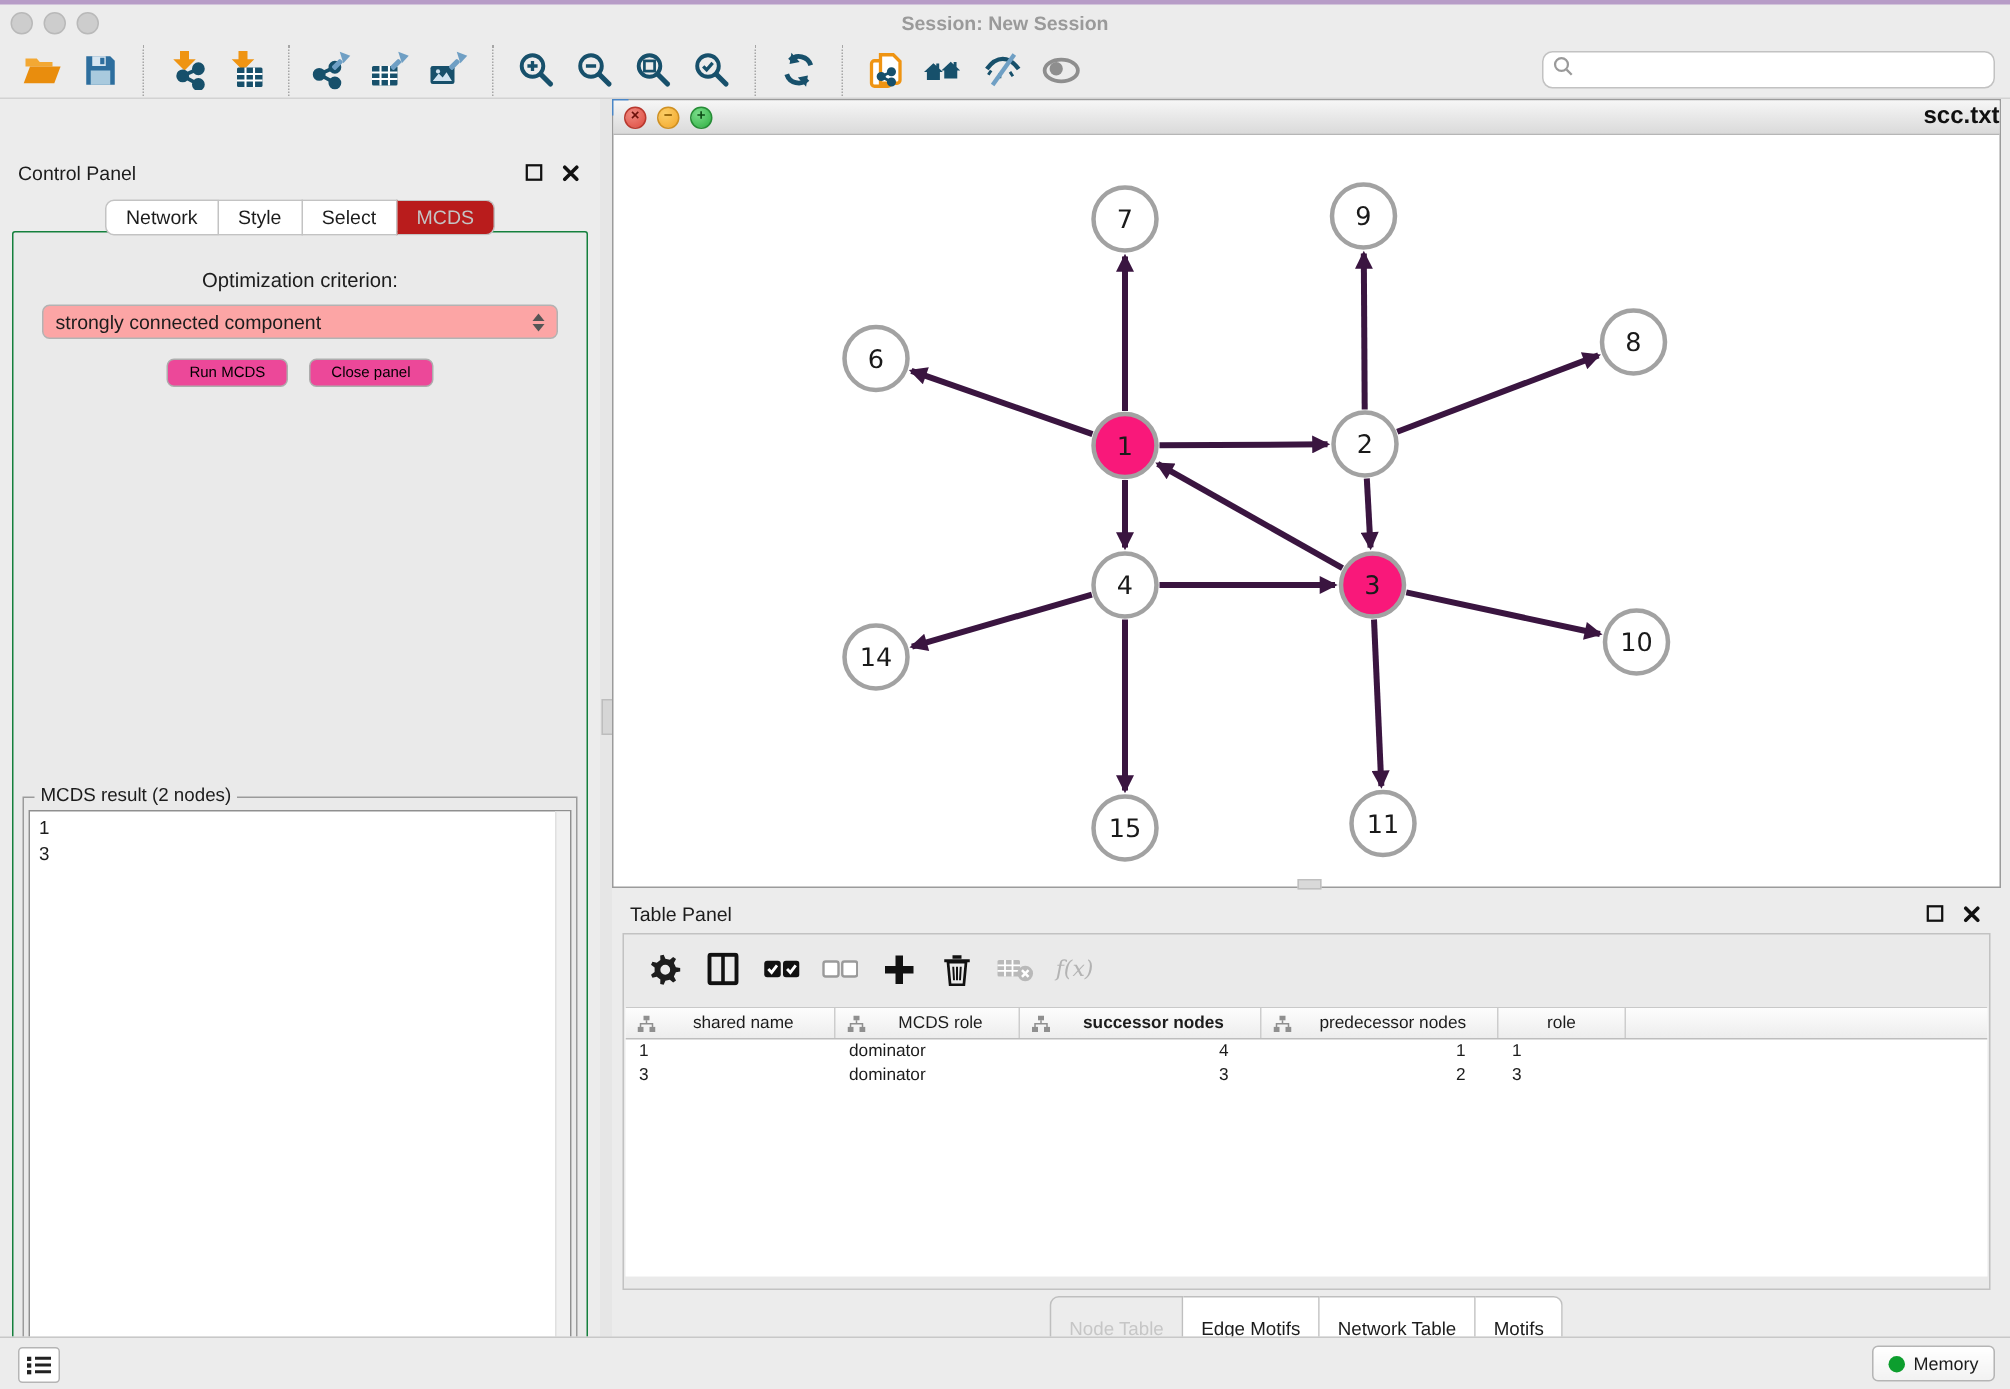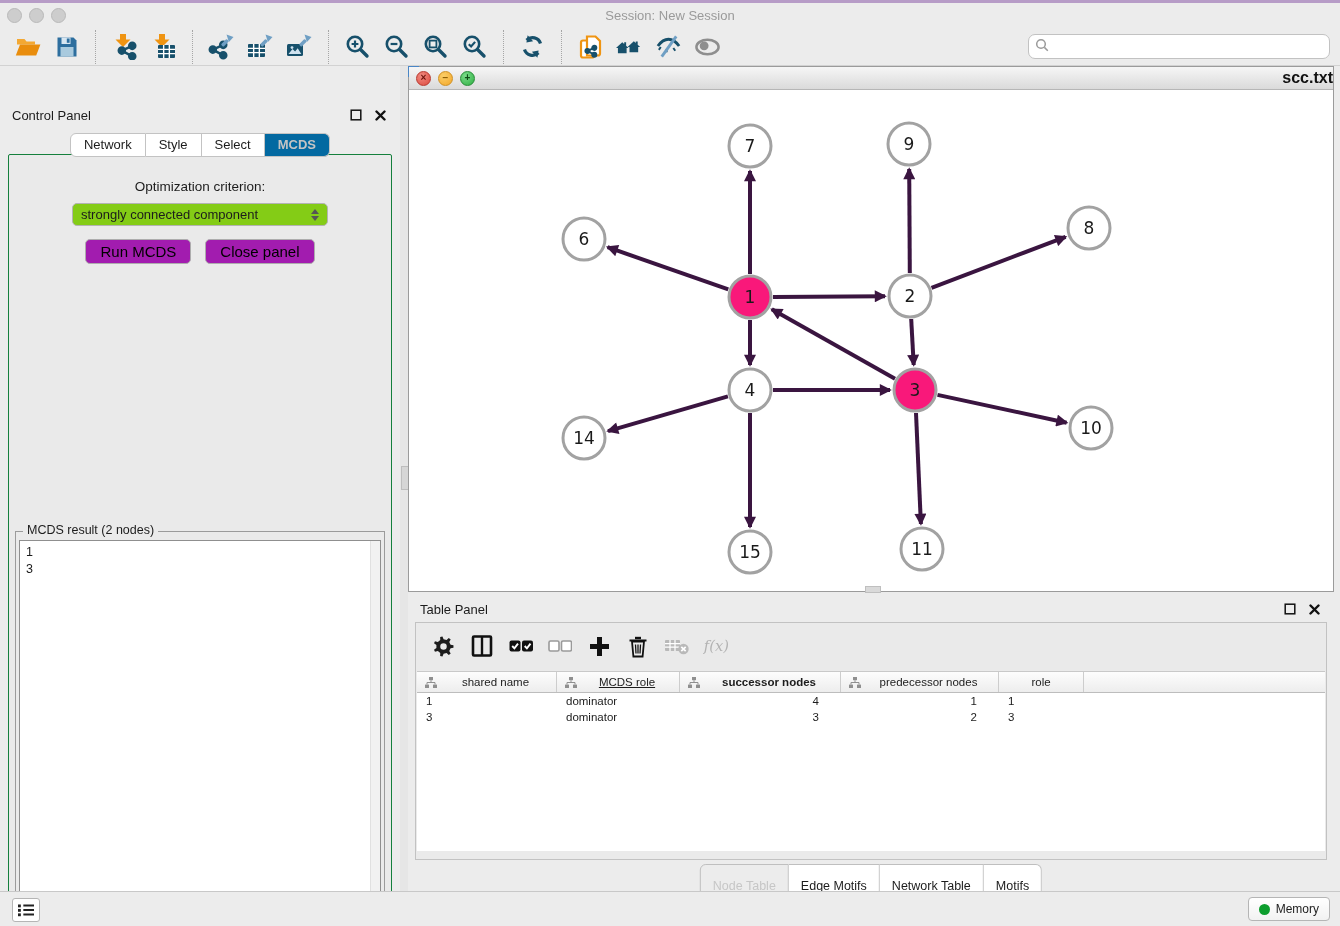--- a/index.html
+++ b/index.html
@@ -6,53 +6,53 @@
   body{
     width:1340px;height:926px;position:relative;overflow:hidden;
     background:#ececec;color:#1c1c1c;
     font-family:"Liberation Sans",sans-serif;
     -webkit-font-smoothing:antialiased;
   }
   
   #lavender-strip{position:absolute;top:0;left:0;right:0;height:3px;background:#b79cc7;}
   #titlebar{position:absolute;top:3px;left:0;right:0;height:25px;display:flex;align-items:center;}
   .traffic-dot{width:13px;height:13px;border-radius:50%;background:#cdcdcd;border:1px solid #b9b9b9;margin-left:7px;}
-  #app-title{position:absolute;left:0;right:0;text-align:center;color:#9a9a9a;font-size:13px;}
+  #app-title{position:absolute;left:0;right:0;text-align:center;color:#9a9a9a;font-size:13px;font-weight:bold;}
   #main-toolbar{position:absolute;top:28px;left:0;right:0;height:38px;border-bottom:1px solid #d2d2d2;
     display:flex;align-items:center;padding:0 8px;box-sizing:border-box;}
   .tb-btn{width:27px;height:28px;margin:0 6px;display:flex;align-items:center;justify-content:center;flex:0 0 auto;}
   .tb-sep{width:0;height:34px;border-left:1px dotted #a6a6a6;margin:0 9px;flex:0 0 auto;}
   #toolbar-spacer{flex:1;}
   #search-box{width:288px;height:23px;background:#fff;border:1px solid #c2c2c2;border-radius:7px;
     display:flex;align-items:center;padding:0 6px;margin-right:2px;}
   #search-input{border:none;outline:none;flex:1;font-size:12px;background:transparent;margin-left:4px;}
 
   
   #control-panel{position:absolute;left:0;top:66px;width:400px;height:826px;margin-top:36px;}
   .panel-header{height:26px;display:flex;align-items:center;padding:0 12px;}
   .panel-title{font-size:13px;}
   .panel-header .spacer{flex:1;}
   .win-icon{width:15px;height:15px;margin-left:10px;display:flex;align-items:center;justify-content:center;}
   #cp-tabs{position:relative;z-index:2;display:flex;justify-content:center;margin-top:5px;}
   .tab{font-size:13px;padding:3px 13px 4px;background:#fff;border:1px solid #c3c3c3;border-left:none;cursor:default;}
   .tab:first-child{border-left:1px solid #c3c3c3;border-radius:6px 0 0 6px;}
   .tab:last-child{border-radius:0 6px 6px 0;}
-  .tab.active{background:#0369a1;color:#c4c4c4;font-weight:bold;}
+  .tab.active{background:#b91c1c;color:#c4c4c4;}
   #cp-box{position:absolute;left:8px;right:8px;top:52px;bottom:10px;background:#eaeaea;
     border:1px solid #15803d;border-radius:2px;}
   #opt-label{text-align:center;margin-top:24px;font-size:13.5px;}
-  #opt-select{width:256px;height:23px;margin:9px auto 0;background:#84cc16;border:1px solid #b3b3b3;border-radius:5px;
+  #opt-select{width:344px;height:23px;margin:9px auto 0;background:#fca5a5;border:1px solid #b3b3b3;border-radius:5px;
     display:flex;align-items:center;padding:0 8px;font-size:13px;box-sizing:border-box;gap:43px;}
   #opt-select .sel-label{flex:1;}
   .stepper{display:flex;flex-direction:column;gap:2px;align-items:center;}
   .stepper i{width:0;height:0;border-left:4px solid transparent;border-right:4px solid transparent;}
   .stepper .up{border-bottom:5px solid #555;}
   .stepper .down{border-top:5px solid #555;}
   #cp-buttons{display:flex;justify-content:center;gap:14px;margin-top:13px;}
-  .cp-btn{background:#a21caf;border:1px solid #adadad;border-radius:5px;font-size:15px;padding:3px 14px;text-align:right;}
+  .cp-btn{background:#ec4899;border:1px solid #adadad;border-radius:5px;font-size:10px;padding:3px 14px;text-align:right;}
   #result-group{position:absolute;left:6px;right:6px;top:376px;bottom:6px;border:1px solid #9b9b9b;}
   #result-legend{position:absolute;top:-9px;left:7px;background:#eaeaea;padding:0 4px;font-size:12.5px;}
   #result-area{position:absolute;left:3px;right:3px;top:8px;bottom:3px;background:#fff;border:1px solid #8f8f8f;
     font-size:12.5px;line-height:17px;padding:3px 6px;white-space:pre;box-sizing:border-box;}
   #result-scrollbar{position:absolute;right:4px;top:9px;bottom:4px;width:9px;background:#f1f1f1;border-left:1px solid #e0e0e0;}
 
   
   #v-divider{position:absolute;left:400px;top:66px;width:8px;height:826px;background:#e6e6e6;}
   #v-grip{position:absolute;left:1px;top:400px;width:6px;height:22px;background:#d6d6d6;border:1px solid #bdbdbd;}
 
@@ -494,21 +494,21 @@
                   <rect x="0" y="7.6" width="4" height="3.4"></rect>
                   <rect x="8" y="7.6" width="4" height="3.4"></rect>
                 </g>
                 <g stroke="#8f8f8f" fill="none" stroke-width="1">
                   <path d="M6 3.2v2.3M2 7.6V5.5h8v2.1"></path>
                 </g>
               </svg>
             </span>
             <span class="th-label">shared name</span>
           </div>
-          <div class="th-cell" style="width: 123px; text-decoration: underline;">
+          <div class="th-cell" style="width: 123px;">
             <span class="th-icon">
               <svg width="12" height="11" viewBox="0 0 12 11">
                 <g fill="#8f8f8f">
                   <rect x="4" y="0" width="4" height="3.2"></rect>
                   <rect x="0" y="7.6" width="4" height="3.4"></rect>
                   <rect x="8" y="7.6" width="4" height="3.4"></rect>
                 </g>
                 <g stroke="#8f8f8f" fill="none" stroke-width="1">
                   <path d="M6 3.2v2.3M2 7.6V5.5h8v2.1"></path>
                 </g>

